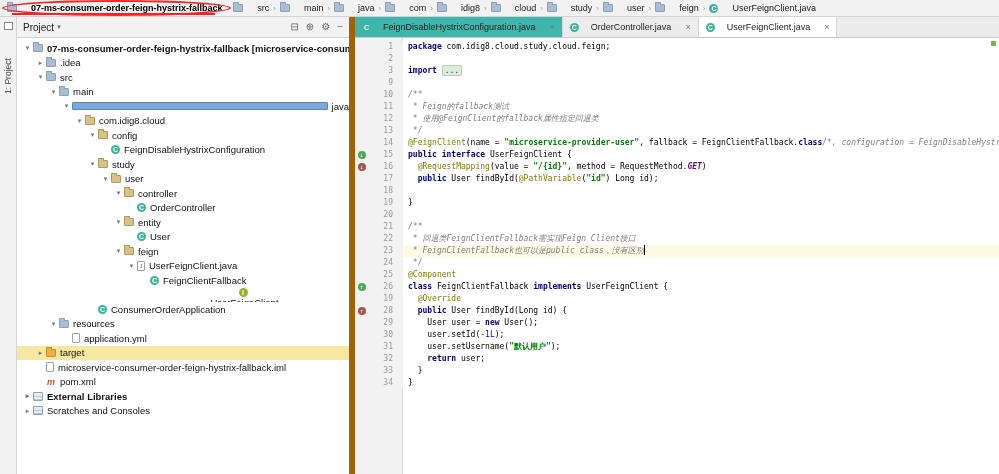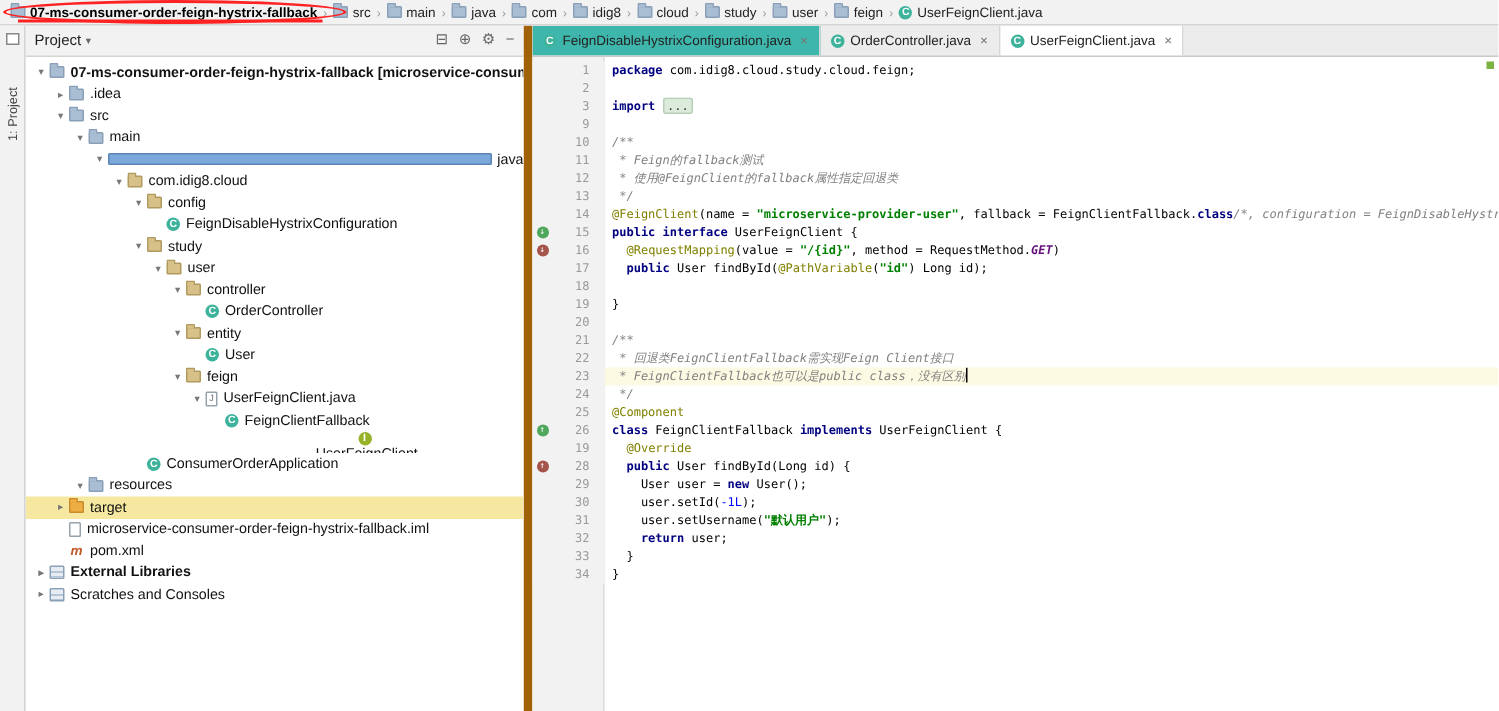--- a/index.html
+++ b/index.html
@@ -4,21 +4,21 @@
 <style>
   *{margin:0;padding:0;box-sizing:border-box}
   body{background:#ffffff}
   #app{width:999px;height:474px;position:relative;overflow:hidden;background:#fff;
        font-family:"Liberation Sans",sans-serif;color:#222;-webkit-font-smoothing:antialiased}
 
   
   #navbar{height:17px;background:#F2F2F2;border-bottom:1px solid #D4D4D4;display:flex;align-items:center;
           padding:0 4px;font-size:9px;white-space:nowrap;overflow:hidden;position:relative}
   #crumbs{display:inline-flex;align-items:center}
-  .crumb{display:inline-flex;align-items:center;gap:3px;padding:0 3px}
+  .crumb{display:inline-flex;align-items:center;gap:14px;padding:0 3px}
   .crumb.first .lbl{font-weight:bold;color:#000}
   .crumb-sep{color:#999;font-size:8px;padding:0 1px}
   #nav-oval{position:absolute;left:2px;top:0;width:229px;height:16px;border:2px solid #FF2222;
             border-radius:50%;pointer-events:none}
   #nav-underline{position:absolute;left:12px;top:13px;width:203px;height:2px;background:#FF2222;pointer-events:none}
 
   
   .ifolder{width:10px;height:8px;background:#A9BDD3;border:1px solid #8AA0B8;border-radius:1px;
            position:relative;display:inline-block;flex:none}
   .ifolder::before{content:"";position:absolute;top:-3px;left:-1px;width:4px;height:2px;background:inherit;
@@ -58,21 +58,21 @@
   .trow.hl{background:#F6E8A0}
   .tchev{width:9px;flex:none;font-size:7px;color:#777;text-align:center}
   .ticon{margin:0 4px 0 1px}
   .tlabel{color:#111}
   .tlabel.b{font-weight:bold}
 
   
   #editor-pane{flex:1;min-width:0;display:flex;flex-direction:column}
   #tab-bar{height:21px;flex:none;background:#ECECEC;border-bottom:1px solid #C9C9C9;display:flex;
            font-size:9px;color:#222;overflow:hidden}
-  .tab{display:flex;align-items:center;gap:4px;padding:0 7px;border-right:1px solid #D6D6D6}
+  .tab{display:flex;align-items:center;gap:12px;padding:0 7px;border-right:1px solid #D6D6D6}
   .tab.teal{background:#3FB6AC}
   .tab.active{background:#FFFFFF}
   .tab .close{color:#777;font-size:9px;margin-left:2px}
 
   #editor-body{flex:1;position:relative;background:#fff;overflow:hidden;
                font-family:"DejaVu Sans Mono",monospace;font-size:8px}
   #gutter-strip{position:absolute;left:0;top:0;bottom:0;width:48px;background:#F2F2F2;border-right:1px solid #DCDCDC}
   #code-lines{position:relative;padding-top:3px}
   .line{display:flex;height:12px;line-height:12px}
   .gicon{width:13px;flex:none;background:#F2F2F2;display:flex;align-items:center;justify-content:center}
@@ -274,20 +274,25 @@
           <div class="trow" style="padding-left: 71px;">
             <span class="tchev"></span>
             <span class="ticon icircle c">C</span>
             <span class="tlabel">ConsumerOrderApplication</span>
           </div>
           <div class="trow" style="padding-left: 32px;">
             <span class="tchev">▾</span>
             <span class="ticon ifolder"></span>
             <span class="tlabel">resources</span>
           </div>
+          <div class="trow" style="padding-left: 45px;">
+            <span class="tchev"></span>
+            <span class="ticon ifile"></span>
+            <span class="tlabel">application.yml</span>
+          </div>
           <div class="trow hl" style="padding-left: 19px;">
             <span class="tchev">▸</span>
             <span class="ticon ifolder excl"></span>
             <span class="tlabel">target</span>
           </div>
           <div class="trow" style="padding-left: 19px;">
             <span class="tchev"></span>
             <span class="ticon ifile"></span>
             <span class="tlabel">microservice-consumer-order-feign-hystrix-fallback.iml</span>
           </div>

